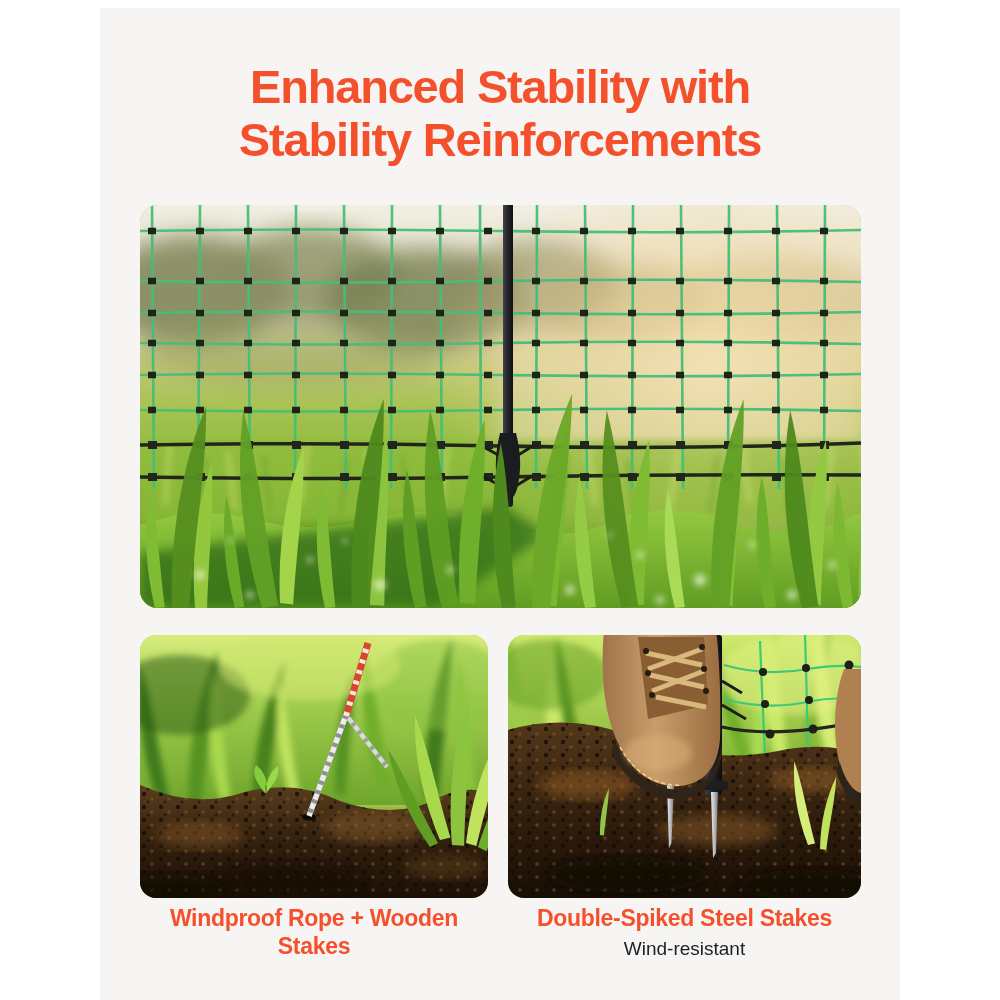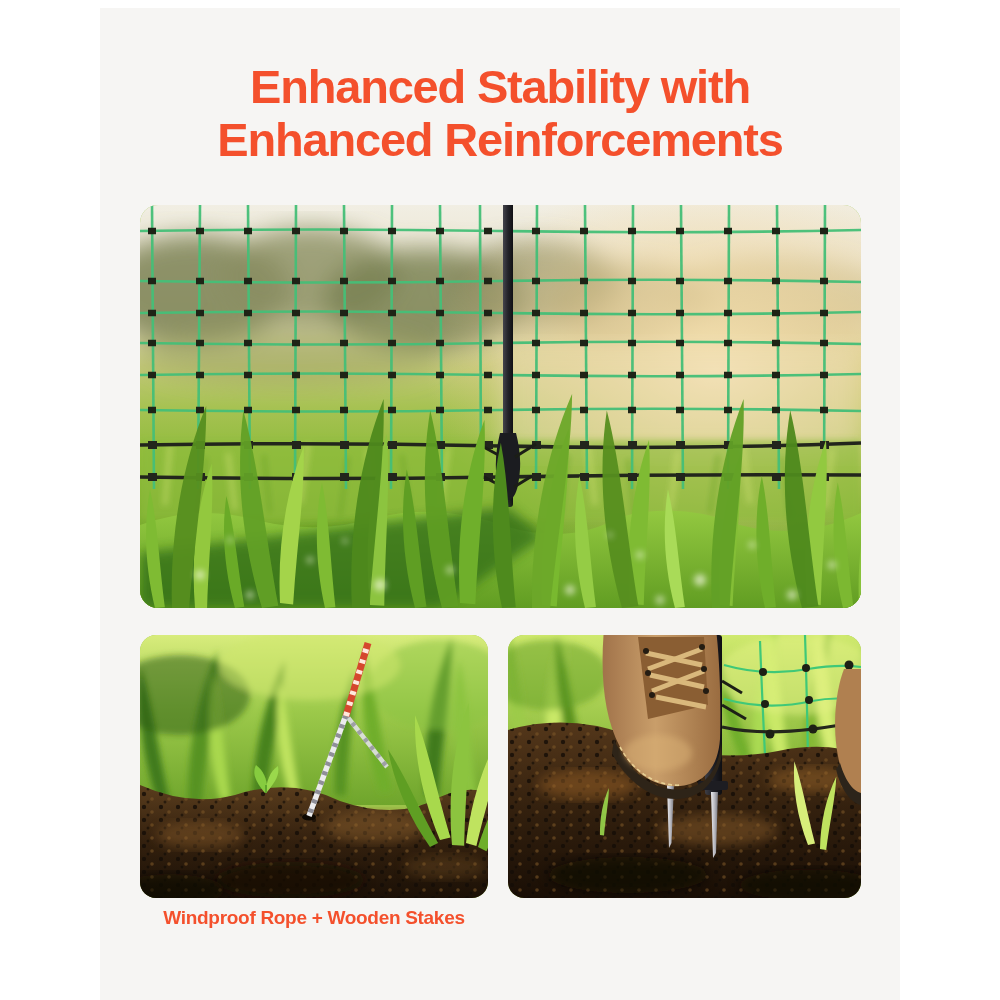--- a/index.html
+++ b/index.html
@@ -22,35 +22,35 @@
   .photo svg{display:block;width:100%;height:100%;}
   .photo-main{left:40px;top:197px;width:721px;height:403px;border-radius:18px;}
   .photo-left{left:40px;top:627px;width:348px;height:263px;border-radius:16px;}
   .photo-right{left:408px;top:627px;width:353px;height:263px;border-radius:16px;}
   .caption{
     position:absolute;top:896px;text-align:center;
   }
   .caption-left{left:40px;width:348px;}
   .caption-right{left:408px;width:353px;}
   .caption-title{
-    font-weight:bold;font-size:19px;line-height:28px;color:var(--accent,#f4502c);
+    font-weight:bold;font-size:23px;line-height:28px;color:var(--accent,#f4502c);
     letter-spacing:-0.3px;
   }
   .caption-sub{
     margin-top:5px;font-size:19px;line-height:24px;color:#1f1f1f;
   }
 </style>
 </head>
 <body style="background: rgb(255, 255, 255);">
 
 <div class="canvas" style="background: rgb(246, 245, 243);">
 
   <div class="title">
     <div>Enhanced Stability with</div>
-    <div>Enhanced Reinforcements</div>
+    <div>Stability Reinforcements</div>
   </div>
 
   <figure class="photo photo-main" style="margin:0">
     <svg viewBox="0 0 721 403" preserveAspectRatio="none">
       <defs>
         <linearGradient id="skyfield" x1="0" y1="0" x2="0" y2="1">
           <stop offset="0" stop-color="#f1eee3"></stop>
           <stop offset="0.14" stop-color="#ece6d2"></stop>
           <stop offset="0.30" stop-color="#ddd7b2"></stop>
           <stop offset="0.40" stop-color="#c2c877"></stop>
@@ -442,14 +442,18 @@
         <use href="#rblade" transform="translate(300,210) scale(0.8) rotate(-12)" fill="#d7ed7a"></use>
         <use href="#rblade" transform="translate(312,214) scale(0.7) rotate(10)" fill="#bfe35f"></use>
         <use href="#rblade" transform="translate(92,200) scale(0.45) rotate(8)" fill="#9ad84c" opacity="0.9"></use>
       </g>
     </svg>
   </figure>
 
   <div class="caption caption-left">
     <div class="caption-title">Windproof Rope + Wooden Stakes</div>
   </div>
+  <div class="caption caption-right">
+    <div class="caption-title">Double-Spiked Steel Stakes</div>
+    <div class="caption-sub">Wind-resistant</div>
+  </div>
 
 </div>
 
 </body></html>

